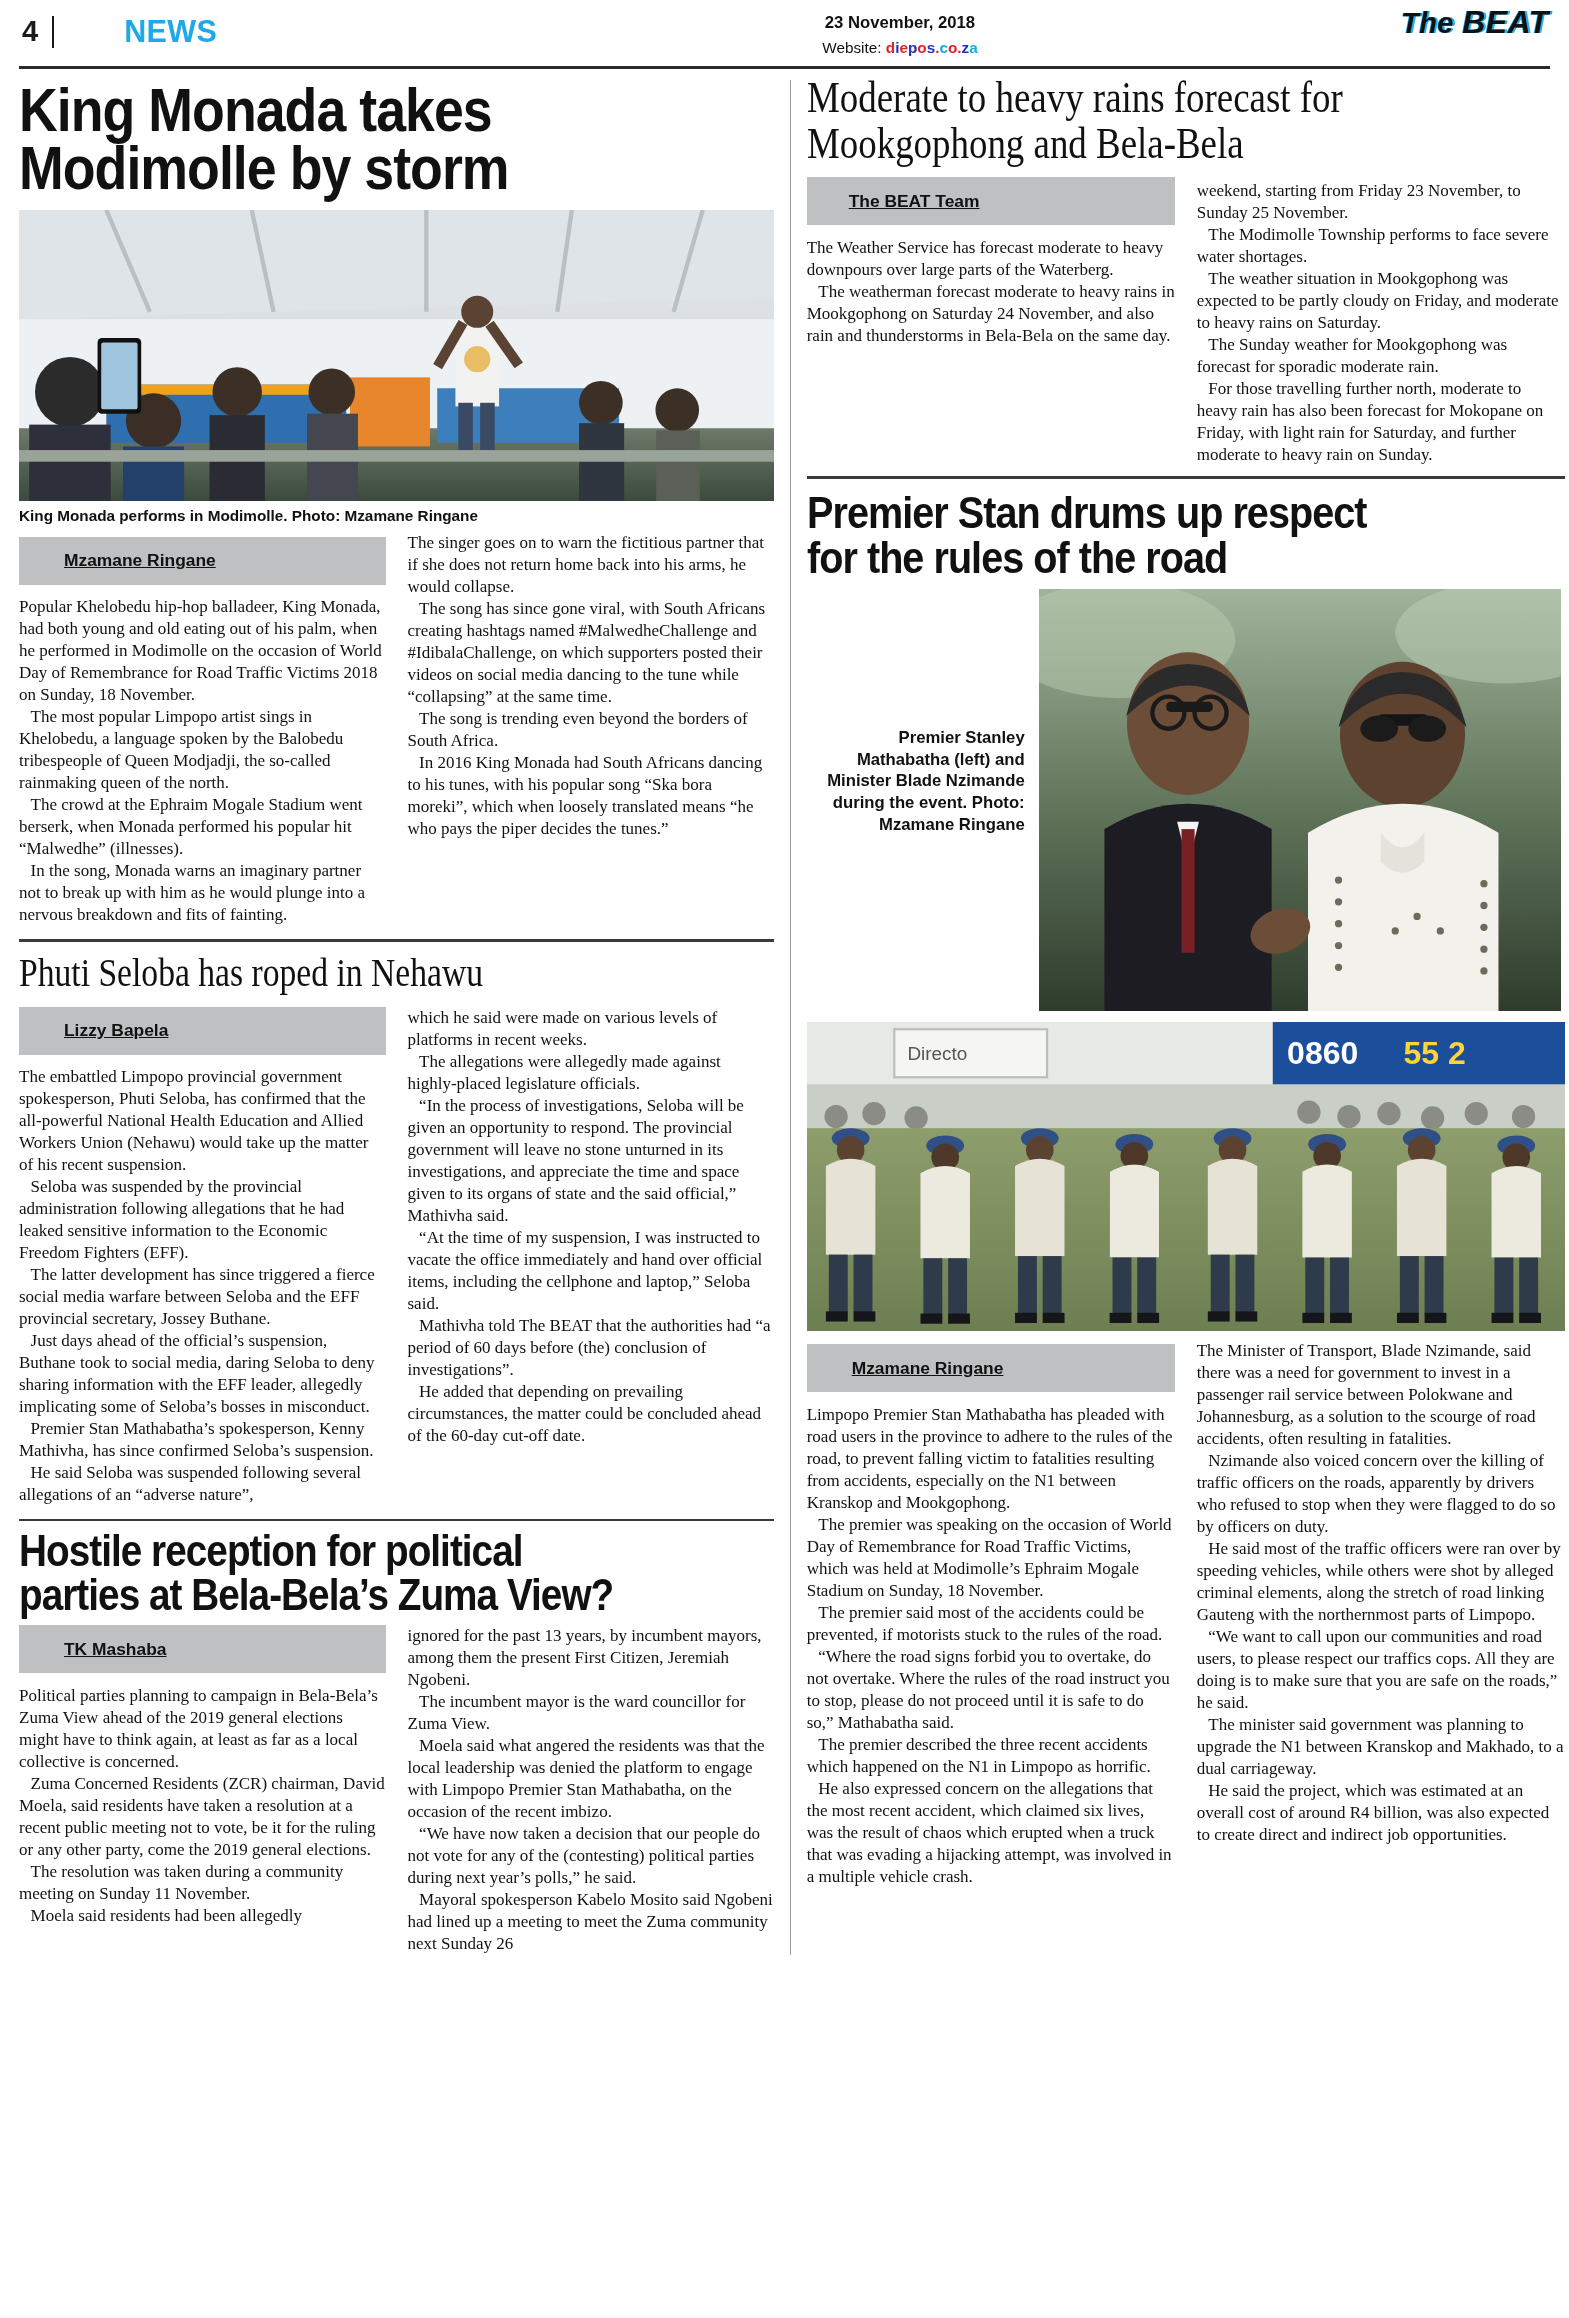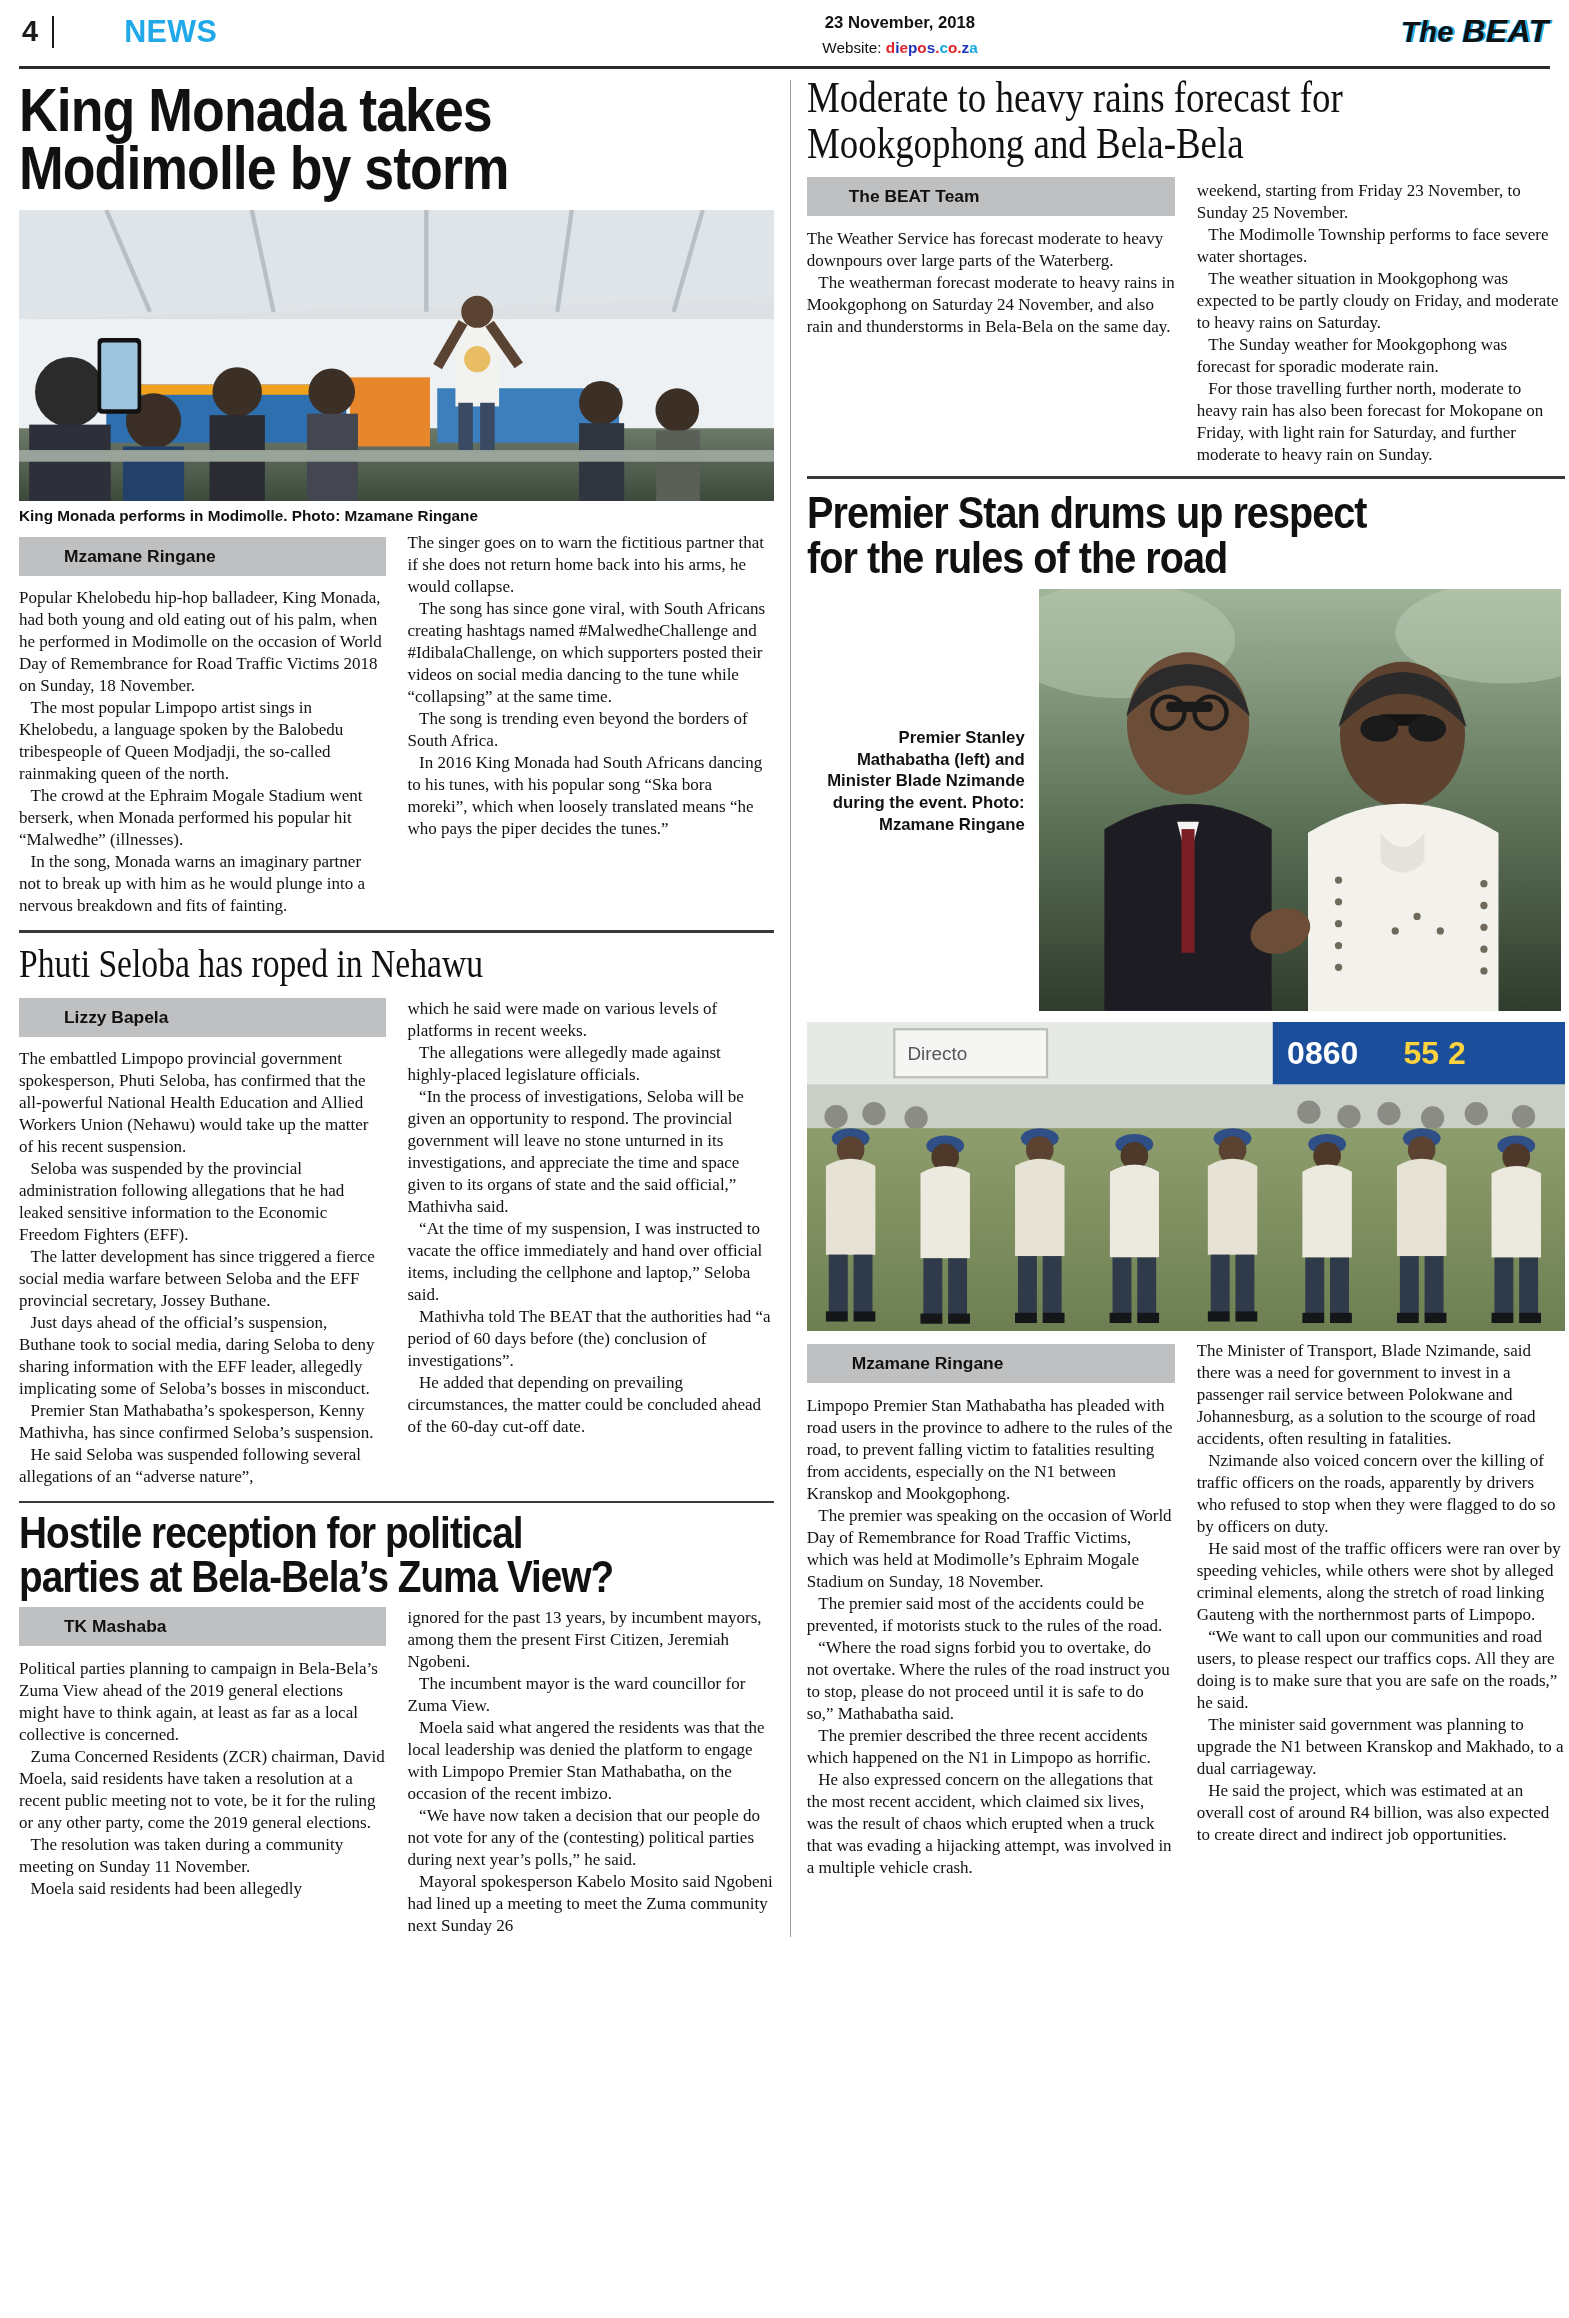--- a/index.html
+++ b/index.html
@@ -37,21 +37,21 @@
     position:absolute;left:740px;top:13px;width:320px;text-align:center;
     font-family:"Liberation Sans", sans-serif;
   }
   .dateblock .date{font-size:16.7px;font-weight:bold;color:#111;letter-spacing:0;}
   .dateblock .site{font-size:15.3px;margin-top:5.8px;color:#111;font-weight:normal;}
   .dateblock .site .url{font-weight:bold;}
   .u-red{color:#e0242b;}
   .u-blue{color:#1f33bb;}
   .u-cyan{color:#17a9e0;}
   .brand{
-    position:absolute;right:20.4px;top:13px;
+    position:absolute;right:20.4px;top:4px;
     font-family:"Liberation Sans", sans-serif;
     font-style:italic;font-weight:bold;font-size:32px;
     letter-spacing:0.4px;
     color:#111;
     text-shadow:2.2px 0 0 #22b0ee, -0.7px 0 0 #22b0ee;
   }
   .brand .the{font-size:29px;}
   .head-rule{height:3.6px;background:#2b2b2b;margin:2.9px 19px 0 19px;}
 
   
@@ -91,25 +91,26 @@
   }
   .caption-side{
     font-family:"Liberation Sans", sans-serif;
     font-weight:bold;font-size:16.7px;line-height:1.3;
     text-align:right;color:#111;
   }
 
   
   .byline{
     background:#bfc0c2;
-    height:39px;display:flex;align-items:center;
+    height:48px;display:flex;align-items:center;
     padding-left:45px;box-sizing:border-box;
     font-family:"Liberation Sans", sans-serif;
     font-weight:bold;font-size:17.4px;color:#111;
     margin:7.3px 0 11.6px 0;
+    text-decoration:underline;
   }
 
   
   .cols2{display:flex;gap:22px;}
   .tcol{flex:1 1 0;min-width:0;}
   .bodytext{
     font-family:"Liberation Serif", serif;
     font-size:17px;line-height:1.295;
     color:#111;text-align:left;
   }

